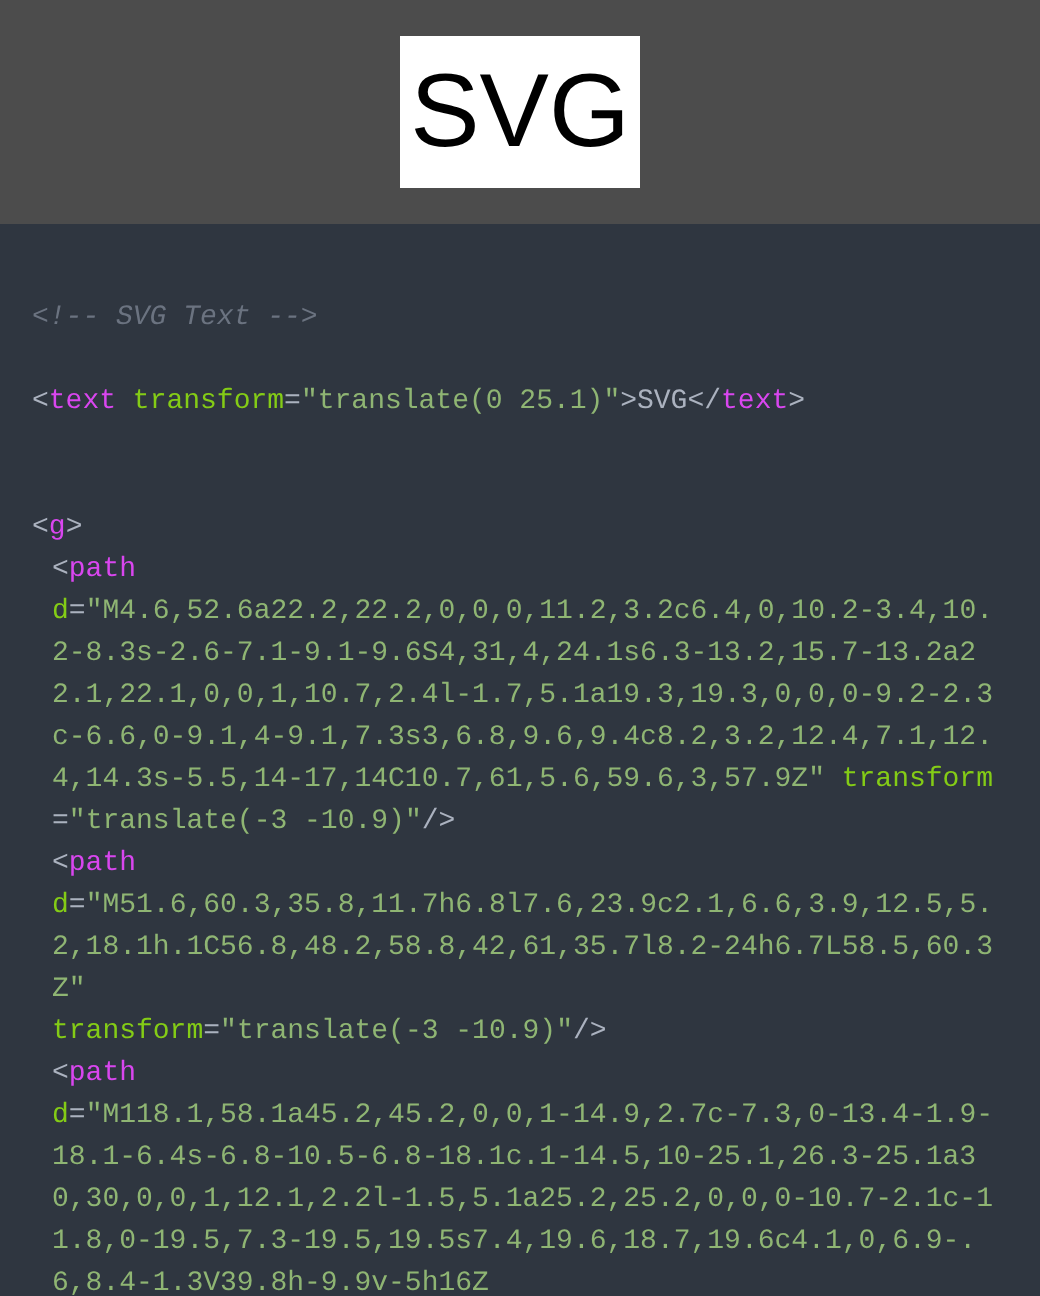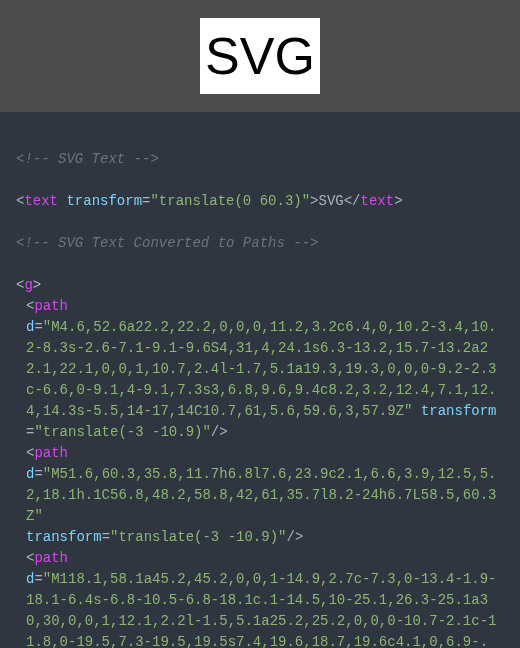--- a/index.html
+++ b/index.html
@@ -42,21 +42,21 @@
     line-height:1.5;
     white-space:normal;
     word-break:break-all;
     overflow:hidden;
   }
   .line{margin:0}
   .blank{height:21px}
   .cm{color:#6b7380;font-style:italic}
   .p{color:#abb2bf}      
   .tg{color:#d946ef}     
-  .an{color:#7dd3fc}     
+  .an{color:#84cc16}     
   .eq{color:#abb2bf}     
   .s{color:#8fb573}      
   .tx{color:#abb2bf}     
 </style>
 </head>
 <body>
 
 <div class="stage">
   <div class="svg-box">
     <span>SVG</span>
@@ -64,25 +64,24 @@
 </div>
 
 <div class="code">
 
   <div class="blank"></div>
 
   <div class="line"><span class="cm">&lt;!-- SVG Text --&gt;</span></div>
 
   <div class="blank"></div>
 
-  <div class="line"><span class="p">&lt;</span><span class="tg">text</span><span class="p"> </span><span class="an">transform</span><span class="eq">=</span><span class="s">"</span><span class="s">translate(0 60.3)</span><span class="s">"</span><span class="p">&gt;</span><span class="tx">SVG</span><span class="p">&lt;/</span><span class="tg">text</span><span class="p">&gt;</span></div>
+  <div class="line"><span class="p">&lt;</span><span class="tg">text</span><span class="p"> </span><span class="an">transform</span><span class="eq">=</span><span class="s">"</span><span class="s">translate(0 25.1)</span><span class="s">"</span><span class="p">&gt;</span><span class="tx">SVG</span><span class="p">&lt;/</span><span class="tg">text</span><span class="p">&gt;</span></div>
 
   <div class="blank"></div>
 
-  <div class="line"><span class="cm">&lt;!-- SVG Text Converted to Paths --&gt;</span></div>
 
   <div class="blank"></div>
 
   <div class="line"><span class="p">&lt;</span><span class="tg">g</span><span class="p">&gt;</span></div>
 
   <div class="line" style="padding-left:10px"><span class="p">&lt;</span><span class="tg">path</span></div>
   <div class="line" style="padding-left:10px"><span class="an">d</span><span class="eq">=</span><span class="s">"</span><span class="s">M4.6,52.6a22.2,22.2,0,0,0,11.2,3.2c6.4,0,10.2-3.4,10.2-8.3s-2.6-7.1-9.1-9.6S4,31,4,24.1s6.3-13.2,15.7-13.2a22.1,22.1,0,0,1,10.7,2.4l-1.7,5.1a19.3,19.3,0,0,0-9.2-2.3c-6.6,0-9.1,4-9.1,7.3s3,6.8,9.6,9.4c8.2,3.2,12.4,7.1,12.4,14.3s-5.5,14-17,14C10.7,61,5.6,59.6,3,57.9Z</span><span class="s">"</span><span class="p"> </span><span class="an">transform</span><span class="eq">=</span><span class="s">"</span><span class="s">translate(-3 -10.9)</span><span class="s">"</span><span class="p">/&gt;</span></div>
 
   <div class="line" style="padding-left:10px"><span class="p">&lt;</span><span class="tg">path</span></div>
   <div class="line" style="padding-left:10px"><span class="an">d</span><span class="eq">=</span><span class="s">"</span><span class="s">M51.6,60.3,35.8,11.7h6.8l7.6,23.9c2.1,6.6,3.9,12.5,5.2,18.1h.1C56.8,48.2,58.8,42,61,35.7l8.2-24h6.7L58.5,60.3Z</span><span class="s">"</span></div>

